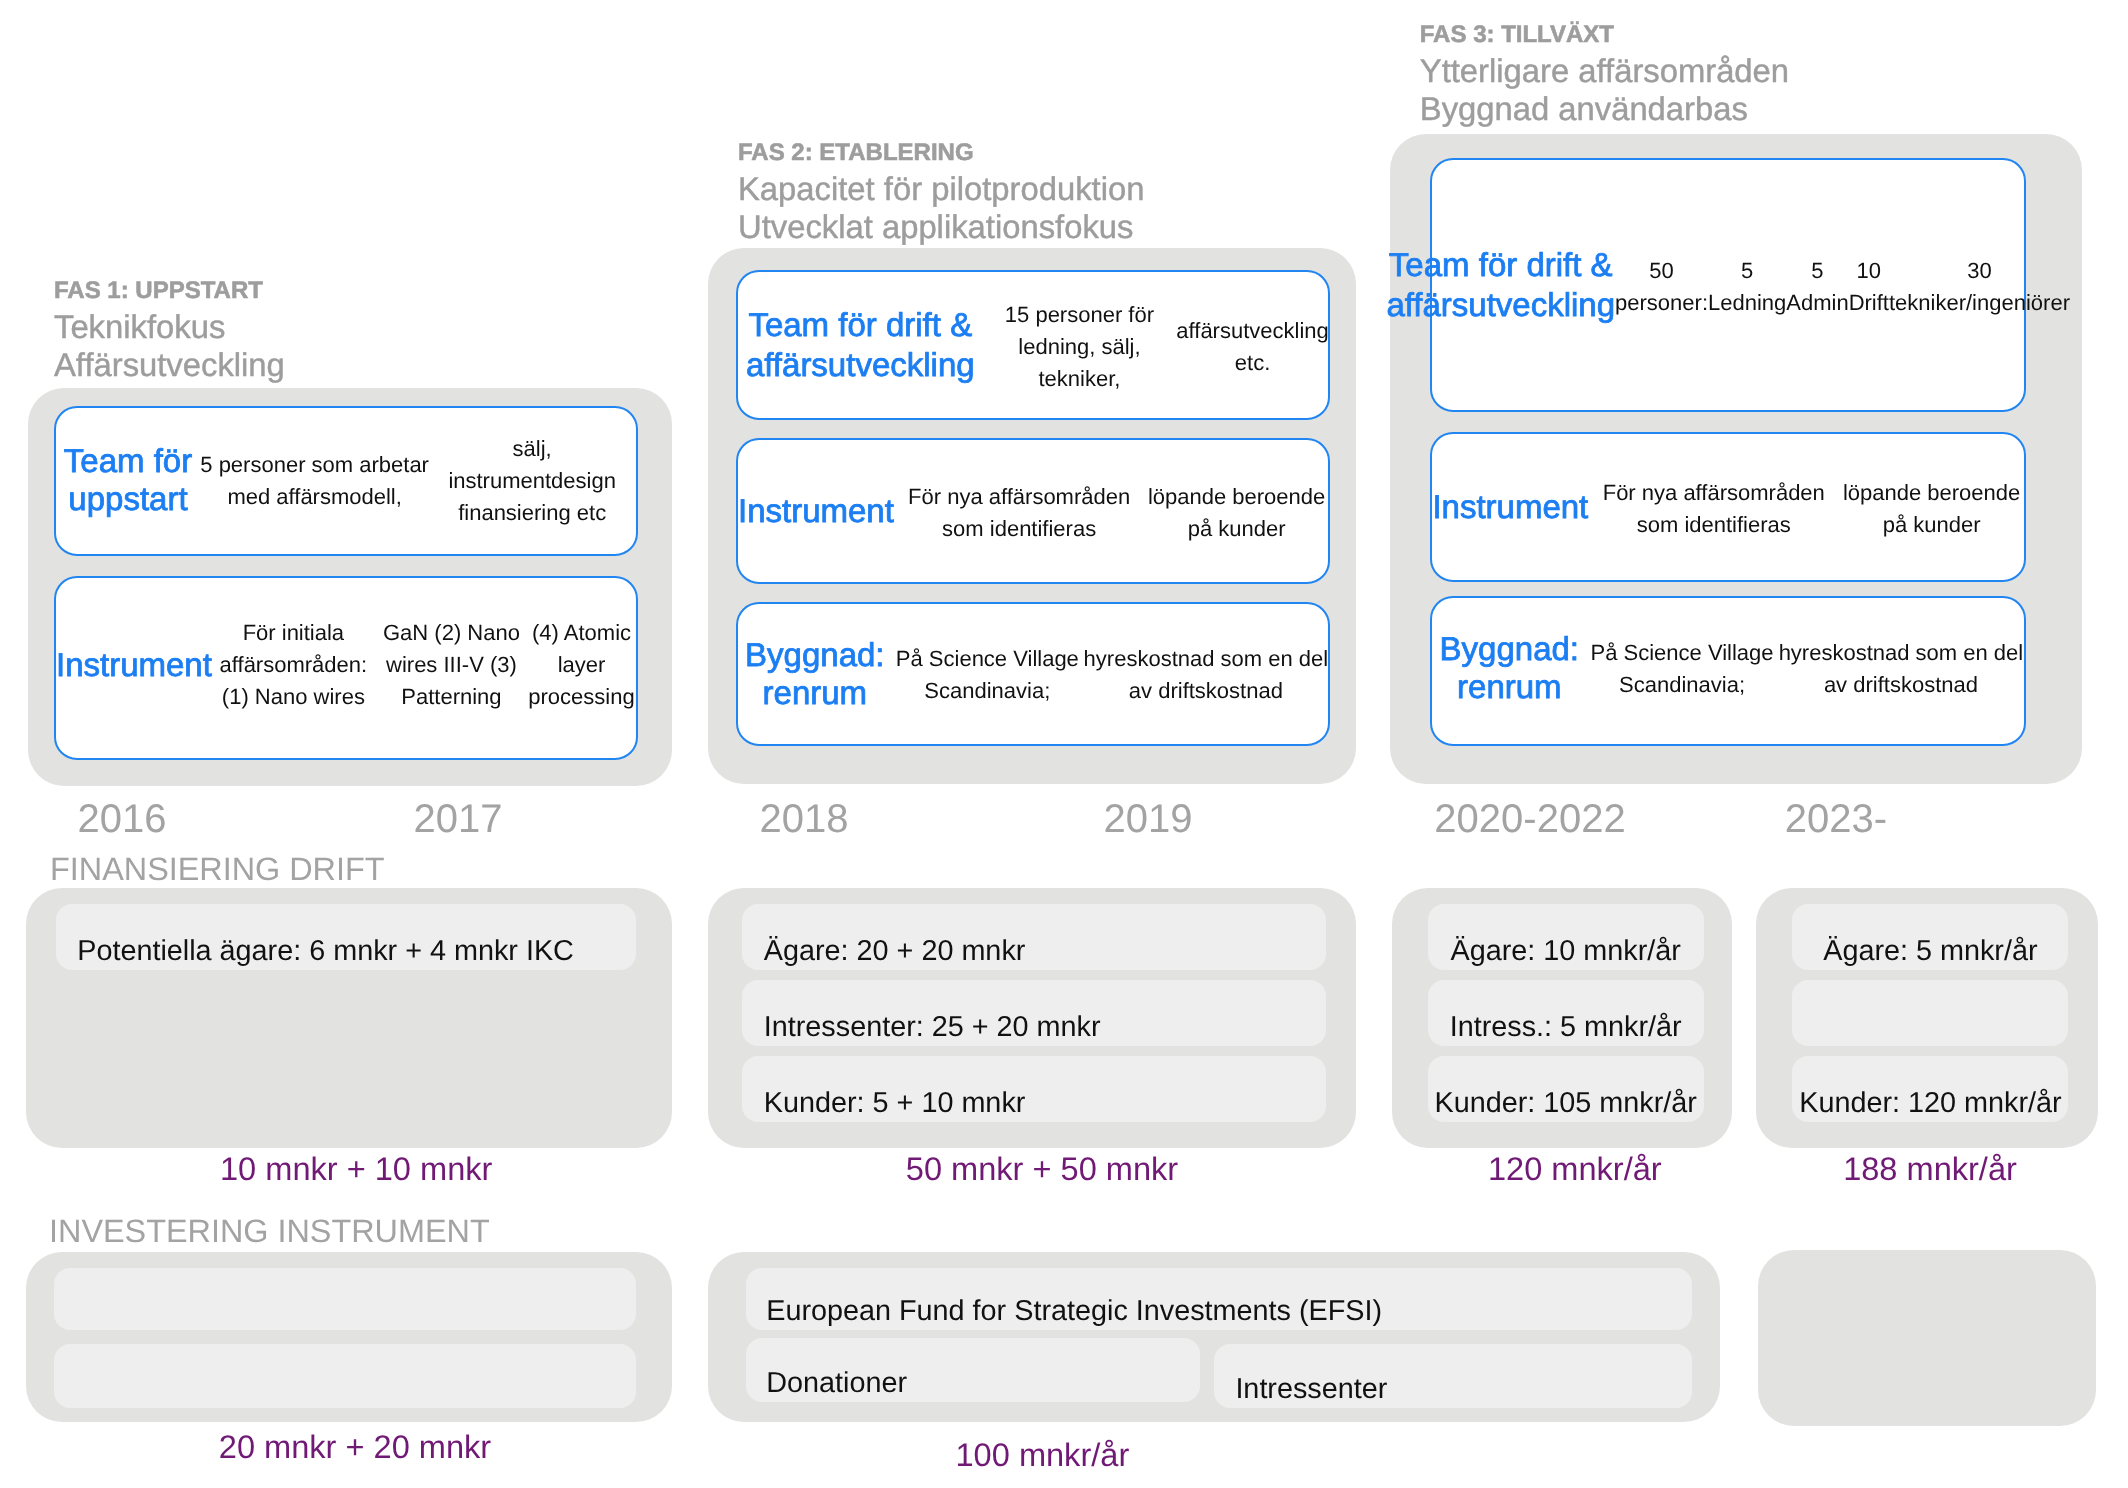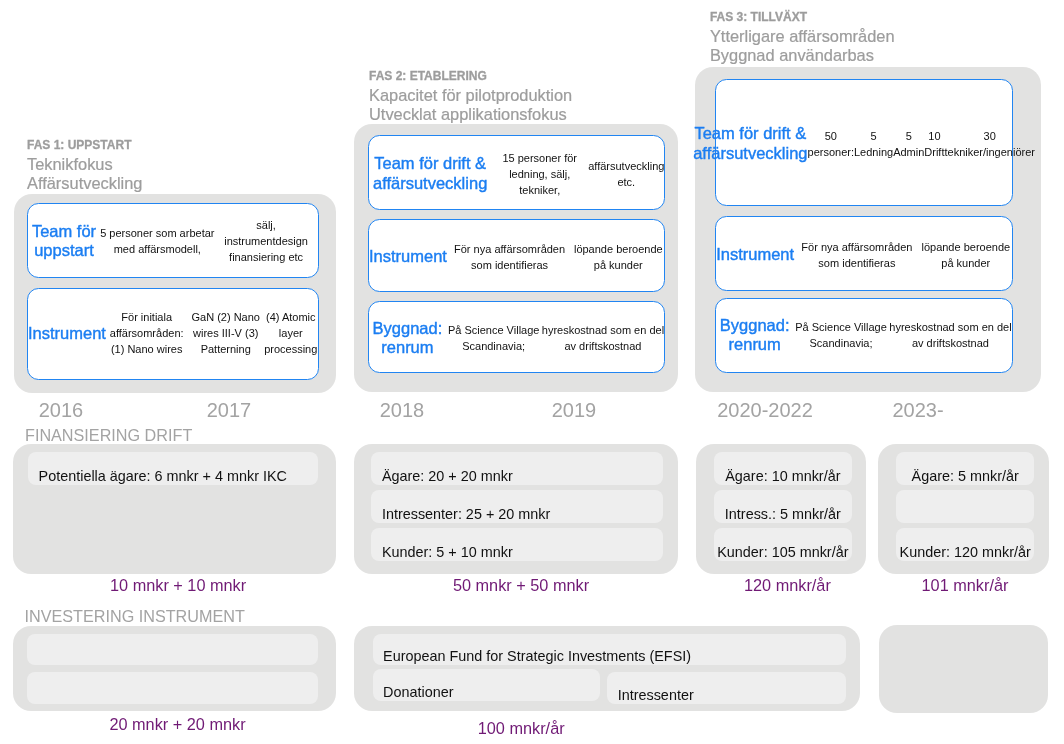--- a/index.html
+++ b/index.html
@@ -149,21 +149,21 @@
   <div class="abs greypanel" style="left:878px;top:443.8px;width:170.5px;height:130.2px;"></div>
   <div class="abs lightbox center" style="left:896.1px;top:451.7px;width:138.2px;height:33.2px;">
     <span class="lb-text">Ägare: 5 mnkr/år</span>
   </div>
   <div class="abs lightbox center" style="left:896.1px;top:489.5px;width:138.2px;height:33.2px;">
     <span class="lb-text"></span>
   </div>
   <div class="abs lightbox center" style="left:896.1px;top:528.3px;width:138.2px;height:33.2px;">
     <span class="lb-text">Kunder: 120 mnkr/år</span>
   </div>
-  <div class="abs totlbl" style="left:865px;top:576px;width:200px;">101 mnkr/år</div>
+  <div class="abs totlbl" style="left:865px;top:576px;width:200px;">188 mnkr/år</div>
 
   <div class="abs sectlbl" style="left:24.5px;top:606.5px;">INVESTERING INSTRUMENT</div>
 
   <div class="abs greypanel" style="left:13px;top:626px;width:323.2px;height:84.5px;"></div>
   <div class="abs lightbox left" style="left:27.4px;top:633.9px;width:290.6px;height:31.6px;">
     <span class="lb-text"></span>
   </div>
   <div class="abs lightbox left" style="left:27.4px;top:672.2px;width:290.6px;height:31.9px;">
     <span class="lb-text"></span>
   </div>

